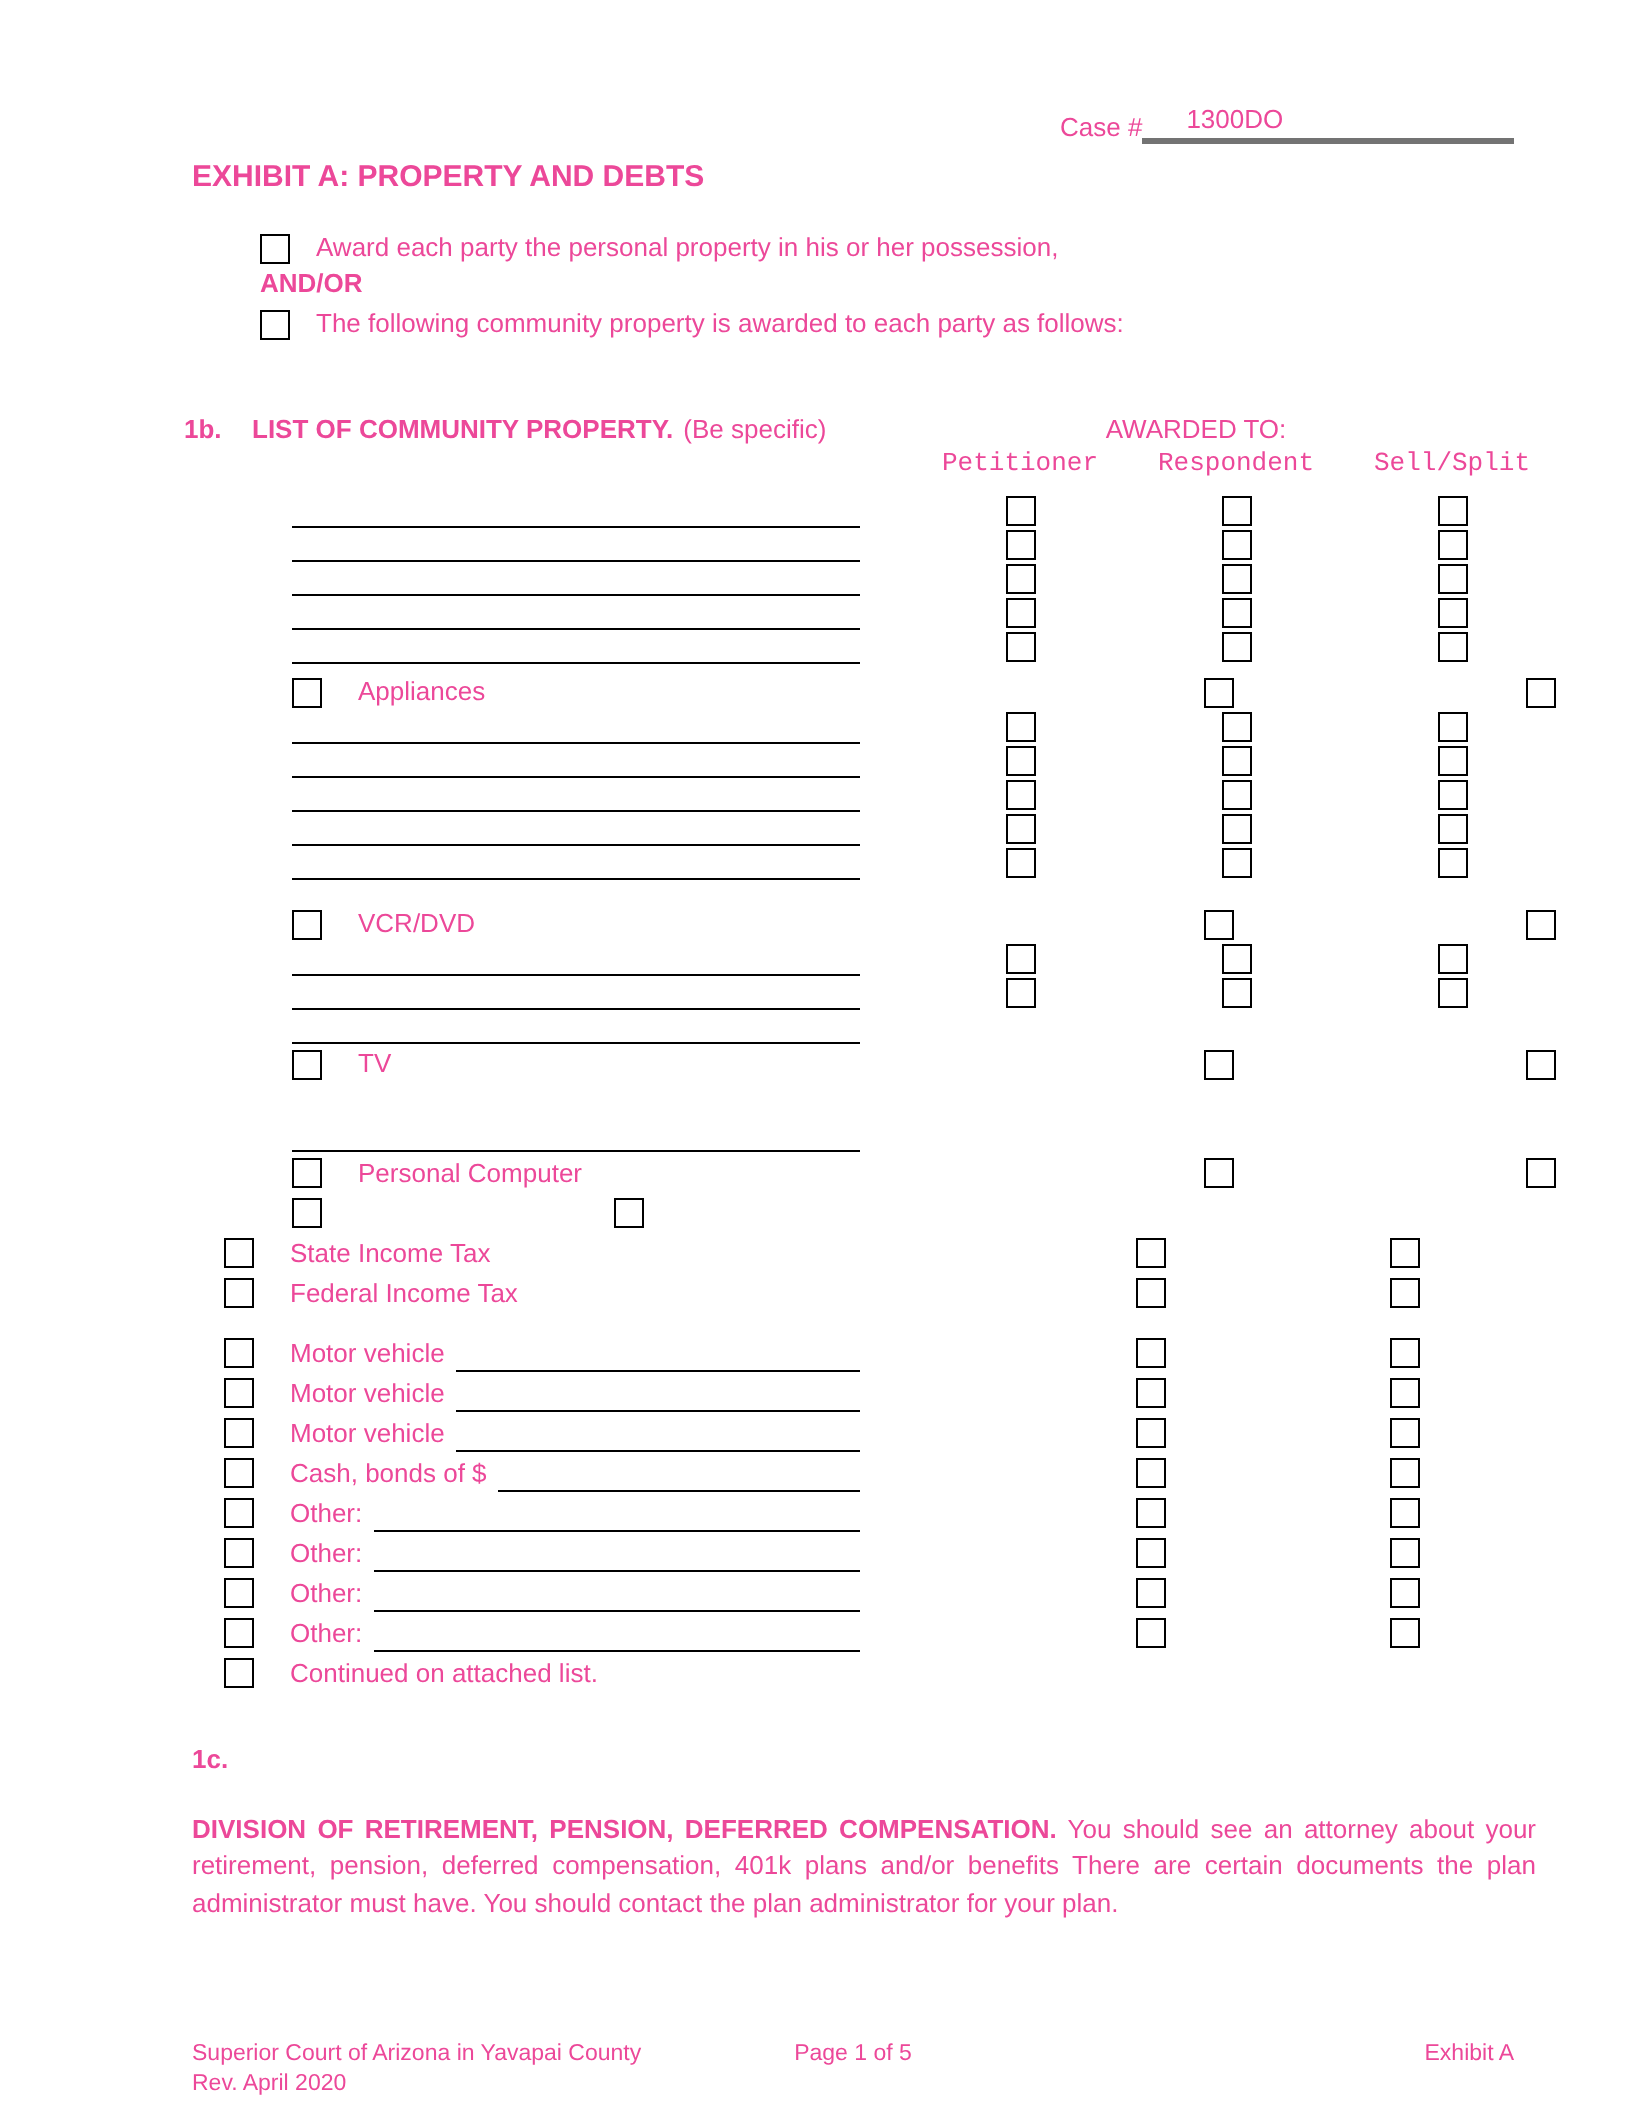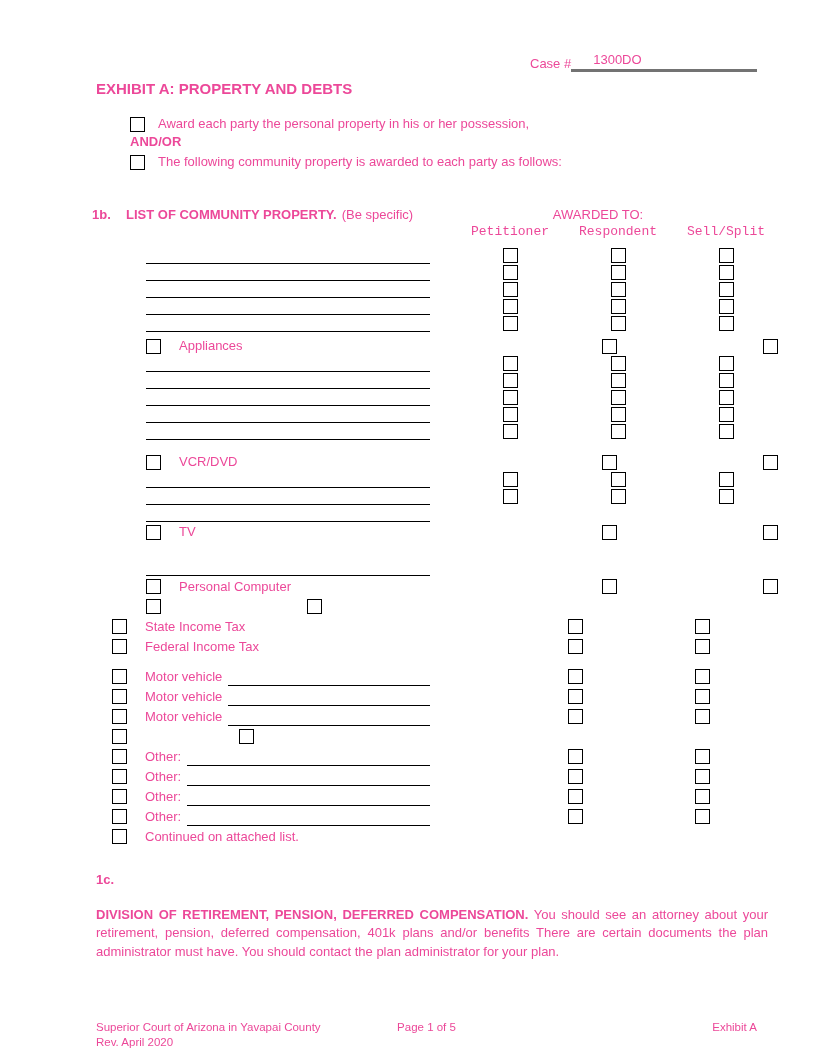--- a/index.html
+++ b/index.html
@@ -460,20 +460,25 @@
             <div class="cell">
               <span class="cb"></span>
             </div>
             <div class="cell">
               <span class="cb"></span>
             </div>
             <div class="cell"></div>
           </div>
         </div>
         <div class="row r-item">
+          <div class="left">
+            <span class="cb"></span>
+            <span class="lab">Cash, bonds of $</span>
+            <span class="wl"></span>
+          </div>
           <div class="cells">
             <div class="cell">
               <span class="cb"></span>
             </div>
             <div class="cell">
               <span class="cb"></span>
             </div>
             <div class="cell"></div>
           </div>
         </div>

